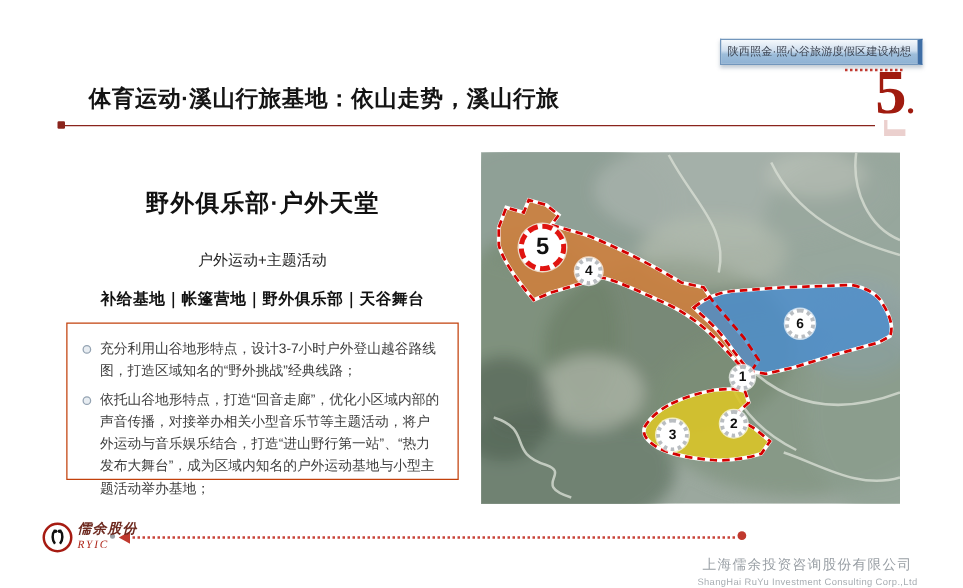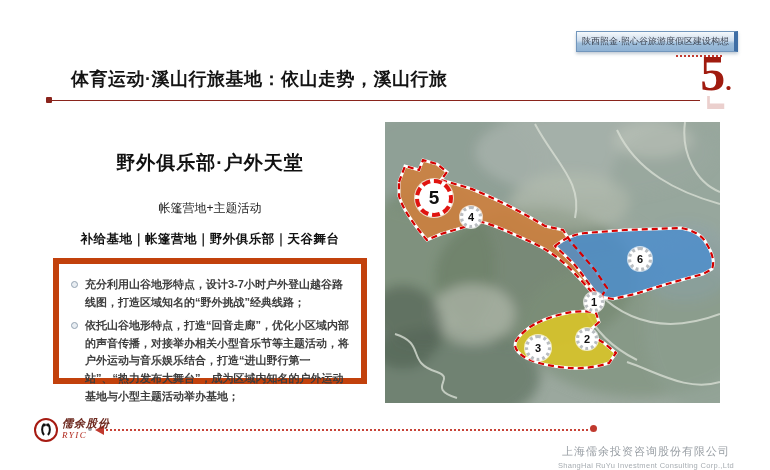--- a/index.html
+++ b/index.html
@@ -34,22 +34,22 @@
   .title-rule-dot{position:absolute;left:46px;top:97px;width:6px;height:6px;
          background:#8a241c;border-radius:1px;}
 
   
   .leftcol{position:absolute;left:45px;top:150px;width:330px;text-align:center;}
   .heading{font-size:19px;font-weight:bold;color:#111;letter-spacing:1px;}
   .subtitle{margin-top:24px;font-size:12px;color:#222;}
   .facilities{margin-top:14px;font-size:12.5px;font-weight:bold;color:#111;letter-spacing:.5px;}
 
   .bullet-box{position:absolute;left:53px;top:258px;width:314px;height:126px;
-         border:6px solid #c2410c;background:#fff;box-sizing:border-box;
-         padding:12px 12px 0 8px;font-weight:bold;}
+         border:1px solid #c2410c;background:#fff;box-sizing:border-box;
+         padding:12px 12px 0 8px;}
   .bullet{display:flex;text-align:left;margin-bottom:6px;}
   .bullet .mk{flex:0 0 auto;width:5px;height:5px;border:1.5px solid #94a3b2;
          border-radius:50%;margin:5px 7px 0 4px;background:#e8edf2;}
   .bullet .tx{font-size:11px;line-height:1.6;color:#3d3d3d;}
 
   
   .map{position:absolute;left:385px;top:122px;width:335px;height:281px;}
   .map svg{position:absolute;left:0;top:0;}
   .map-marker{position:absolute;background:#fff;border-radius:50%;
          display:flex;align-items:center;justify-content:center;
@@ -92,21 +92,21 @@
 
   <div class="page-num"><span>5</span><span class="dot">.</span></div>
   <div class="page-num-reflect">5</div>
 
   <div class="title">体育运动·溪山行旅基地：依山走势，溪山行旅</div>
   <div class="title-rule"></div>
   <div class="title-rule-dot"></div>
 
   <div class="leftcol">
     <div class="heading">野外俱乐部·户外天堂</div>
-    <div class="subtitle">帐篷营地+主题活动</div>
+    <div class="subtitle">户外运动+主题活动</div>
     <div class="facilities">补给基地｜帐篷营地｜野外俱乐部｜天谷舞台</div>
   </div>
 
   <div class="bullet-box">
     <div class="bullet">
       <span class="mk"></span>
       <span class="tx">充分利用山谷地形特点，设计3-7小时户外登山越谷路线图，打造区域知名的“野外挑战”经典线路；</span>
     </div>
     <div class="bullet">
       <span class="mk"></span>

